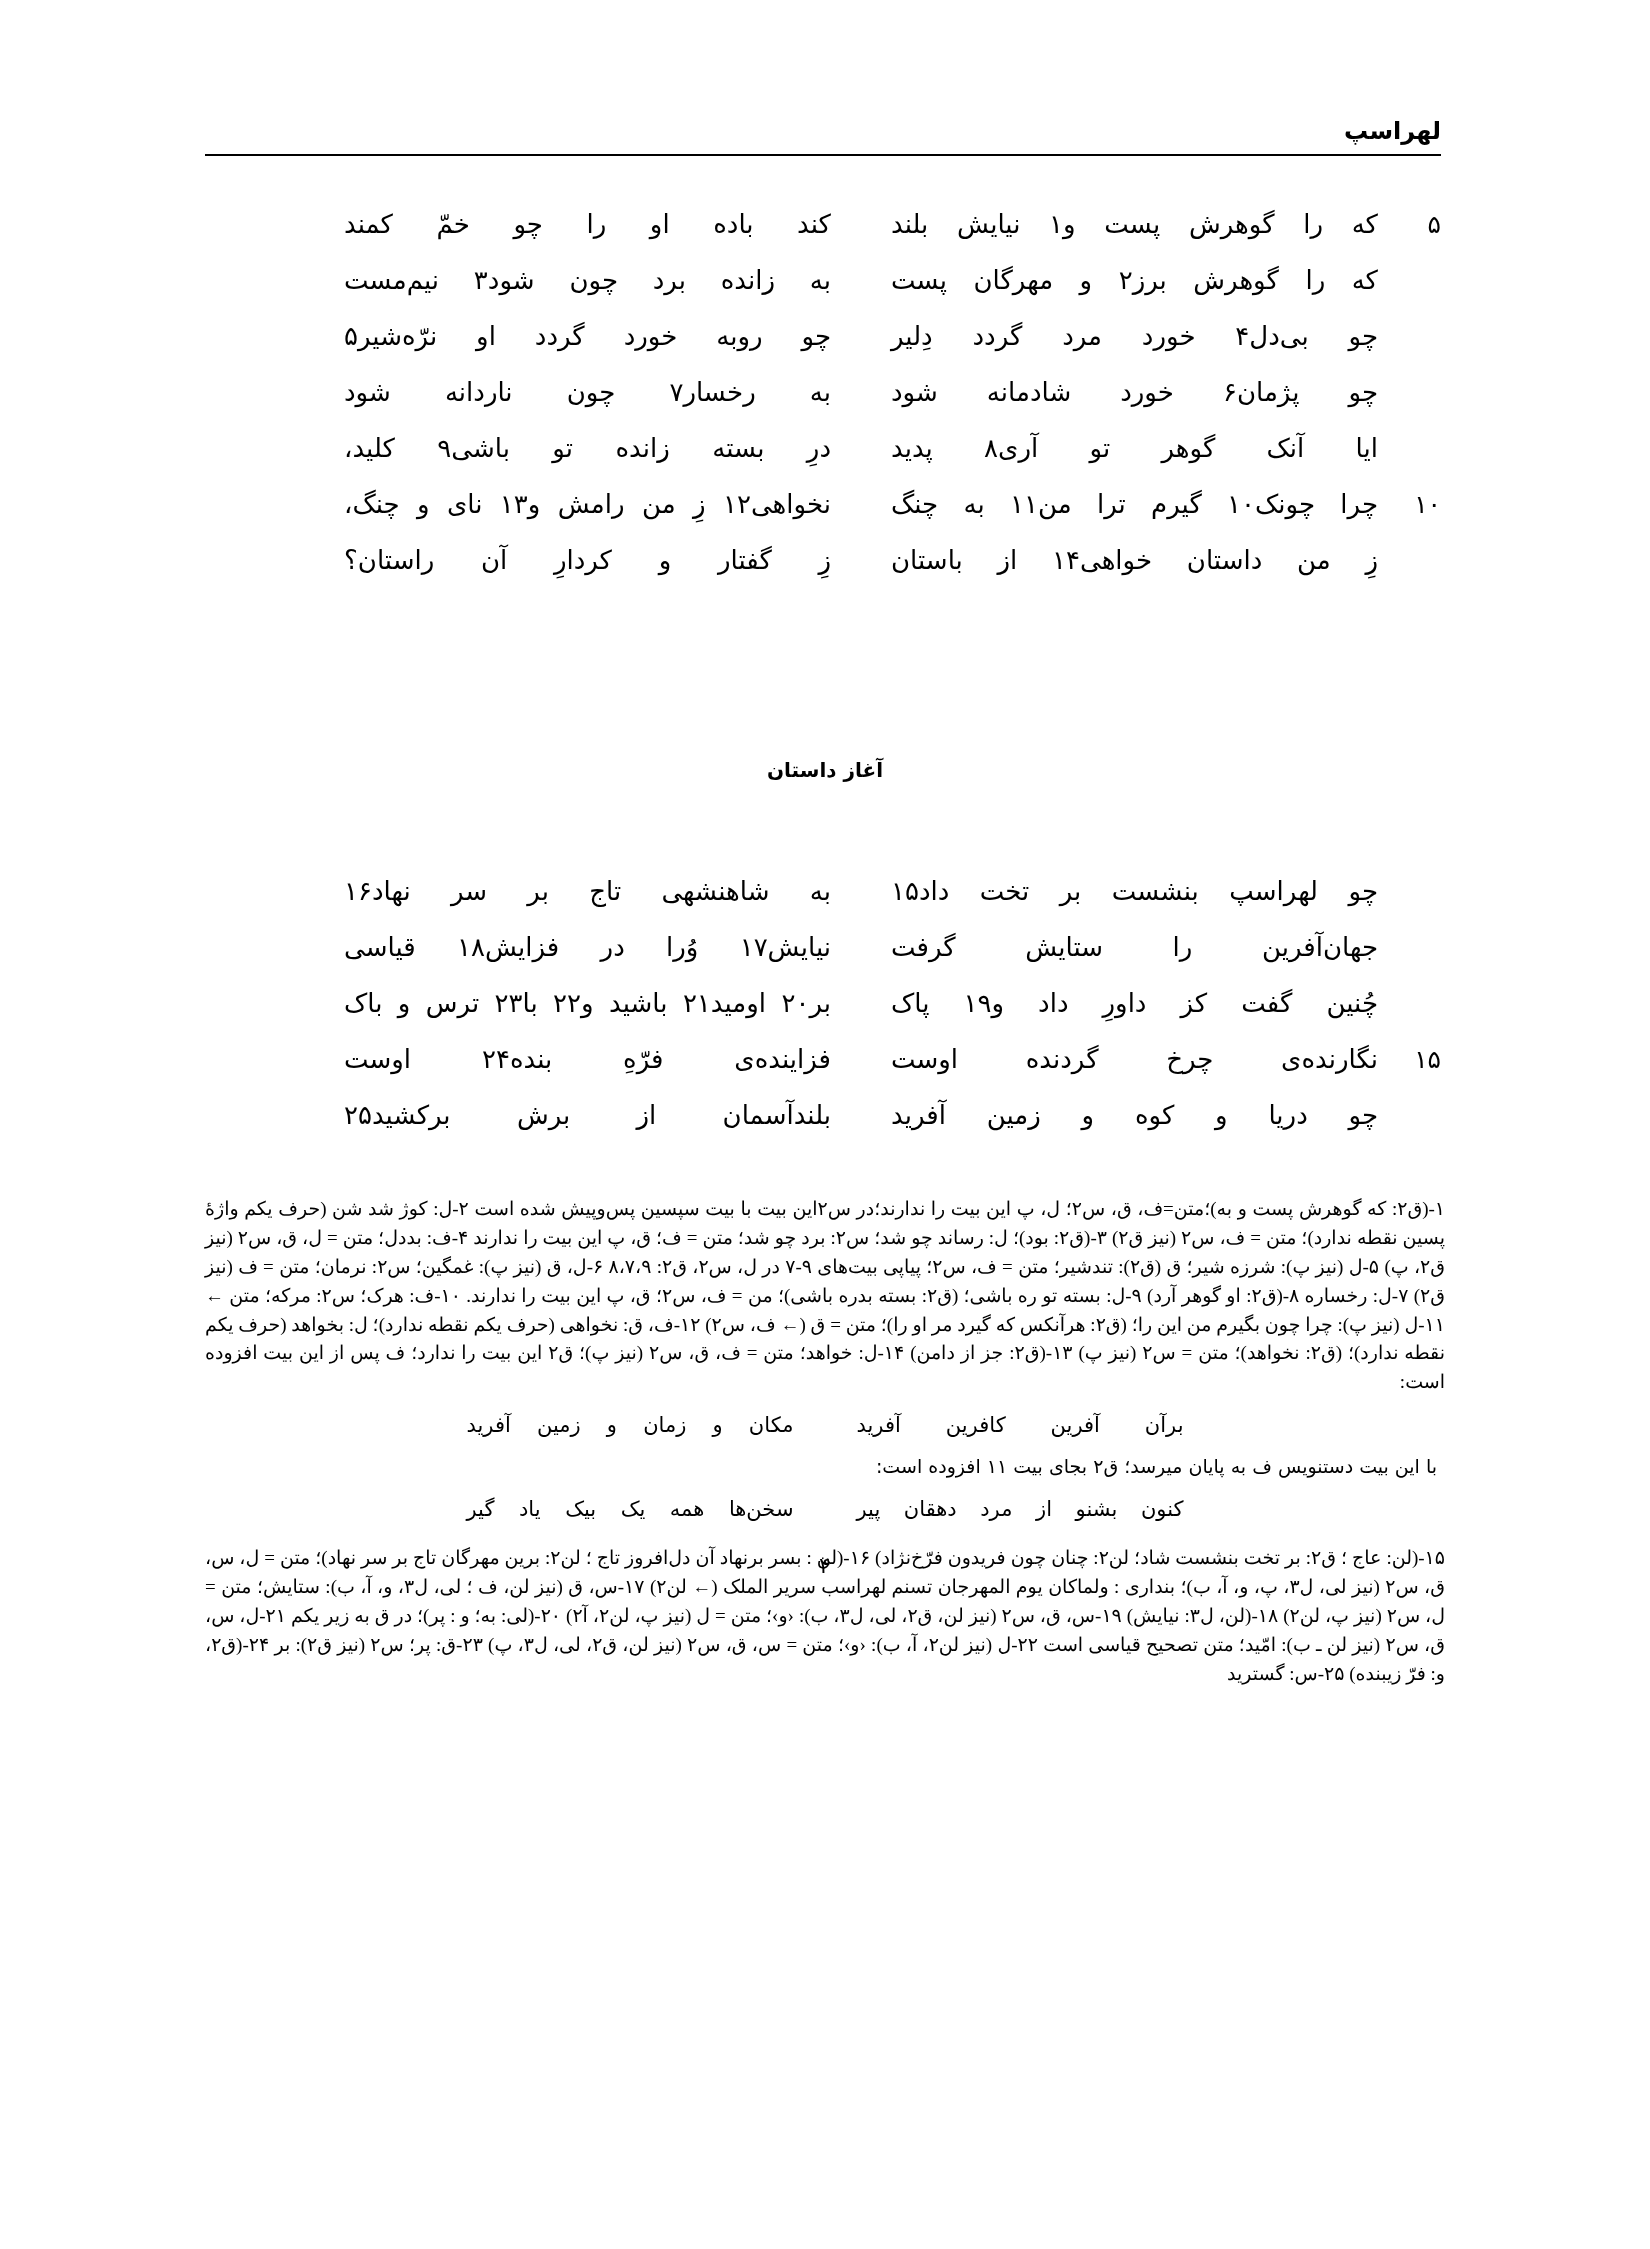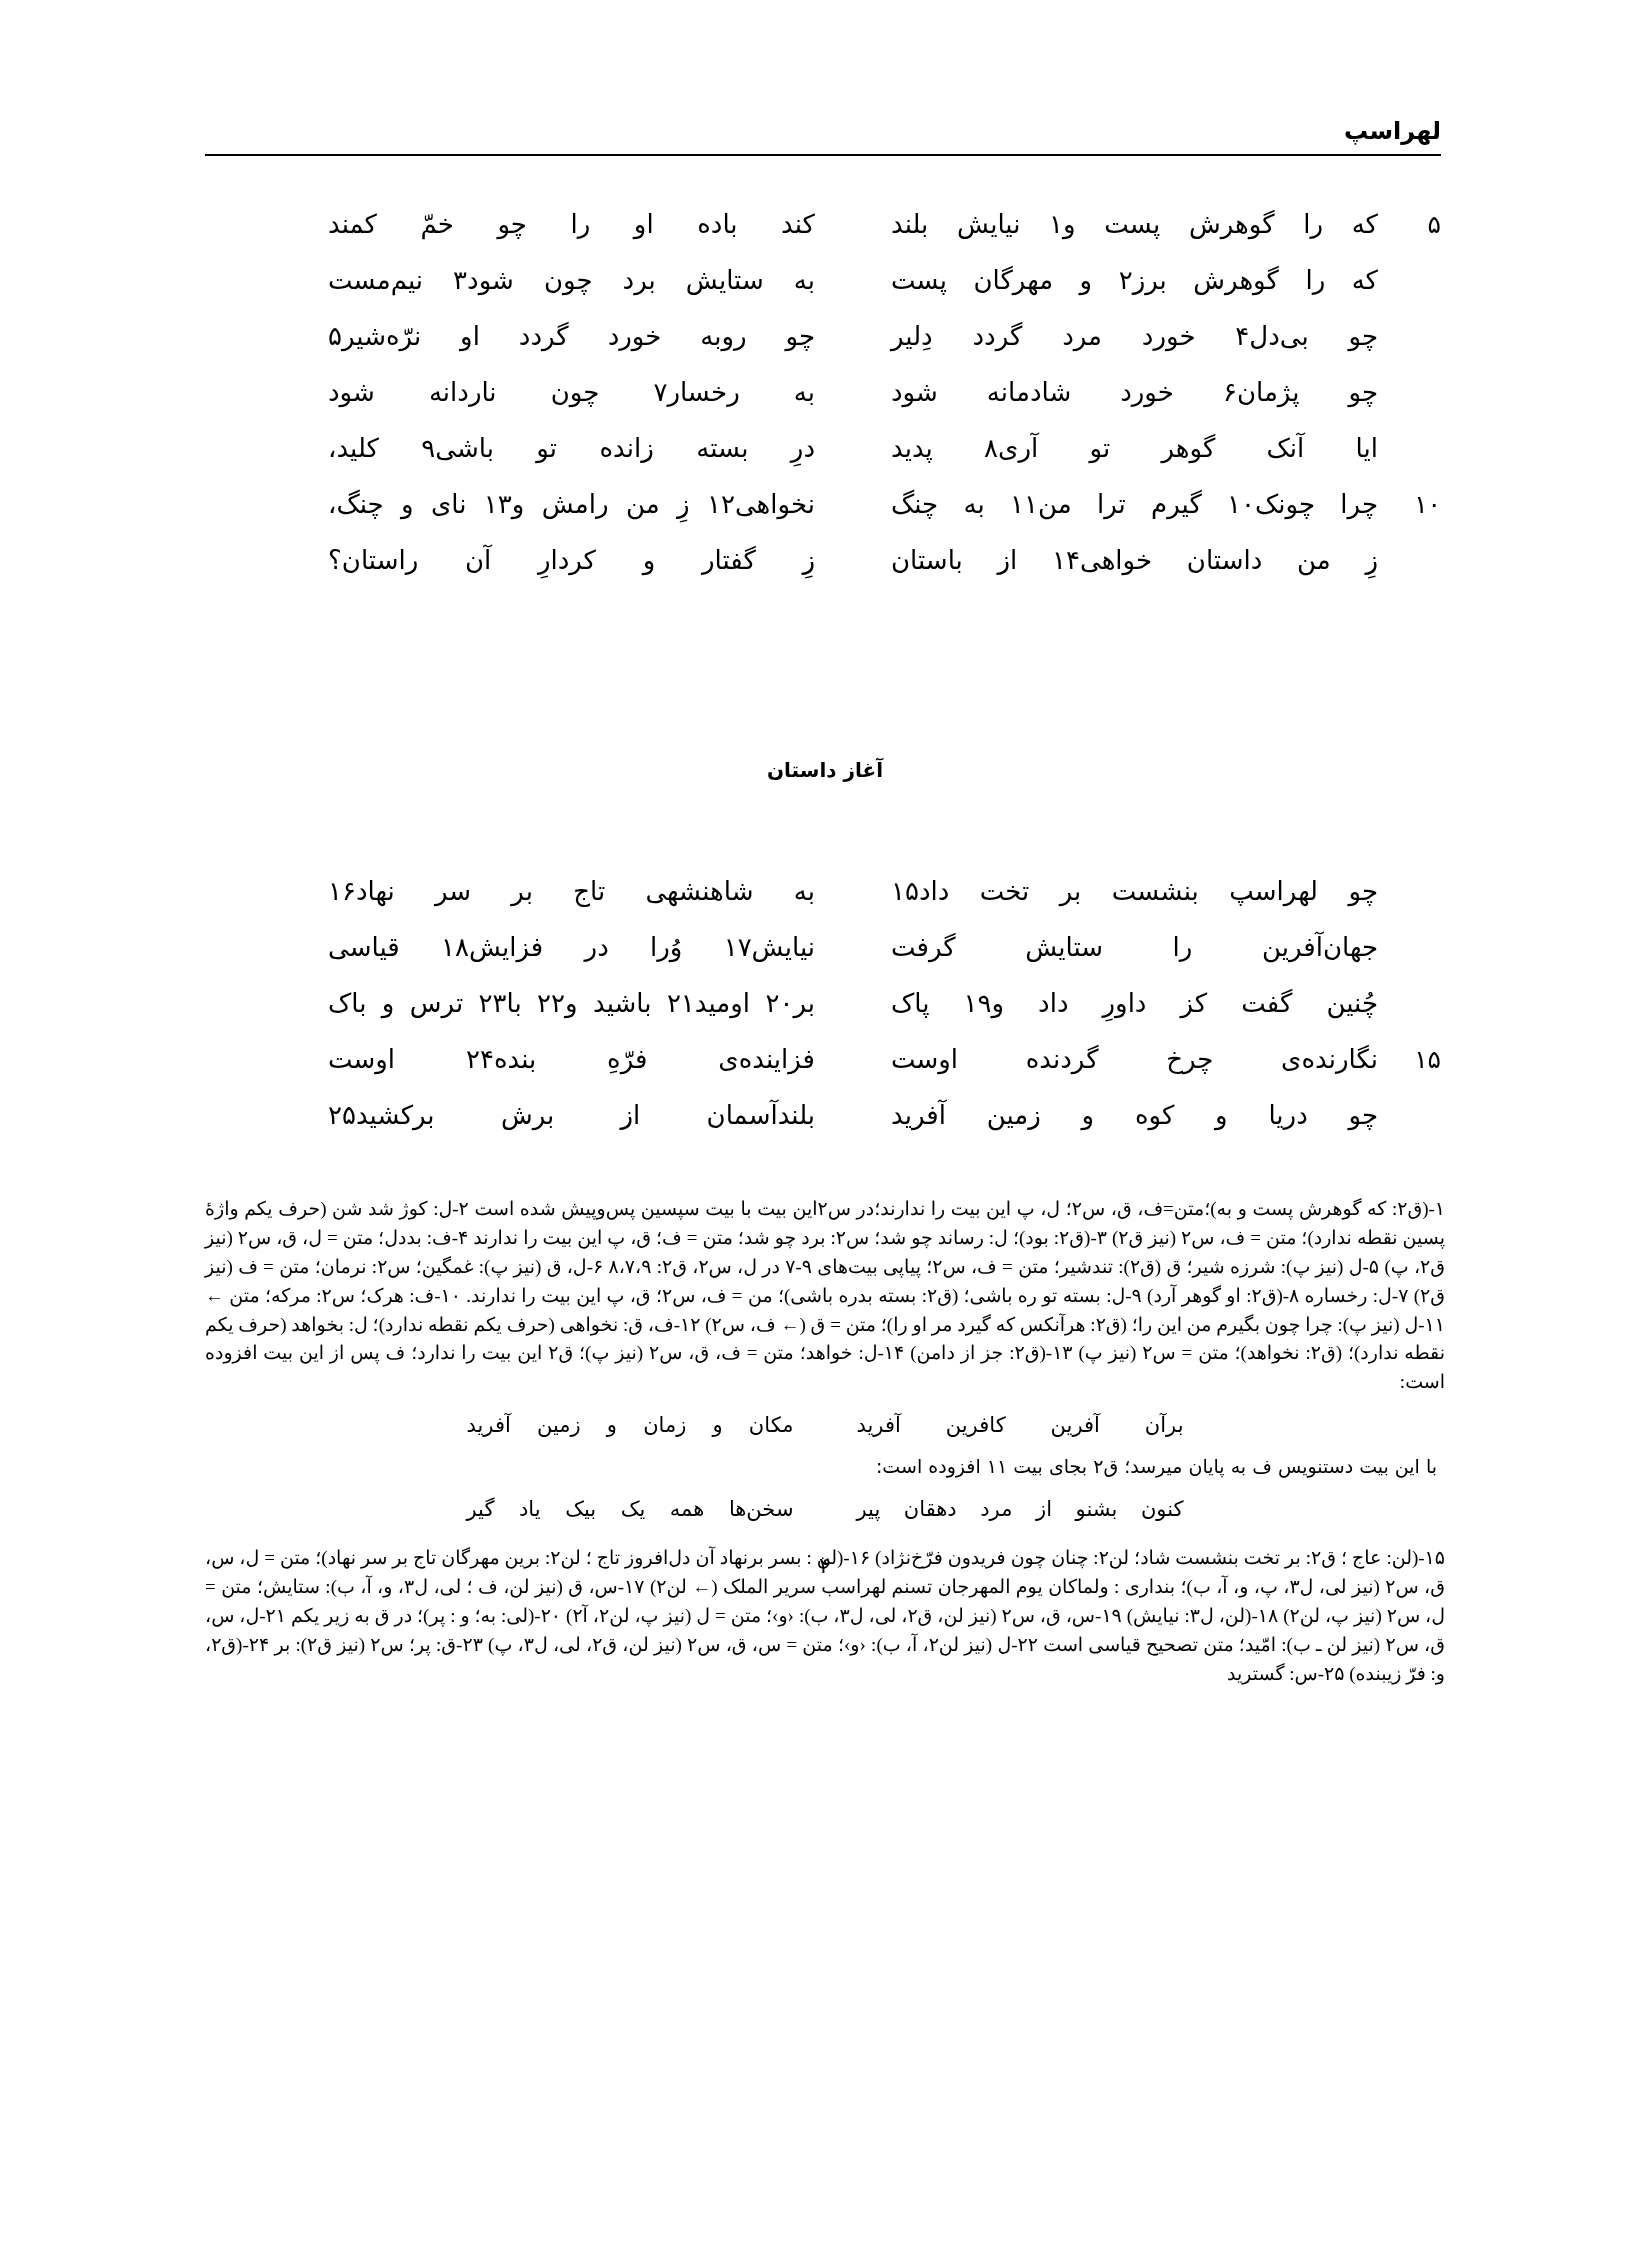--- a/index.html
+++ b/index.html
@@ -68,21 +68,21 @@
     width: 487px;
     font-size: 26px;
     line-height: 56px;
     text-align: justify;
     text-align-last: justify;
     white-space: nowrap;
   }
   .hemistich.left {
     flex: 0 0 487px;
     width: 487px;
-    margin-right: 76px;
+    margin-right: 60px;
   }
 
   
   .section-heading {
     position: absolute;
     right: 209px;
     left: 209px;
     text-align: center;
     font-size: 20px;
     font-weight: bold;
@@ -152,21 +152,21 @@
 
     <div class="verse-line">
       <div class="vnum">۵</div>
       <div class="hemistich">که را گوهرش پست و۱ نیایش بلند</div>
       <div class="hemistich left">کند باده او را چو خمّ کمند</div>
     </div>
 
     <div class="verse-line">
       <div class="vnum"></div>
       <div class="hemistich">که را گوهرش برز۲ و مهرگان پست</div>
-      <div class="hemistich left">به ستایش برد چون شود۳ نیم‌مست</div>
+      <div class="hemistich left">به زانده برد چون شود۳ نیم‌مست</div>
     </div>
 
     <div class="verse-line">
       <div class="vnum"></div>
       <div class="hemistich">چو بی‌دل۴ خورد مرد گردد دِلیر</div>
       <div class="hemistich left">چو روبه خورد گردد او نرّه‌شیر۵</div>
     </div>
 
     <div class="verse-line">
       <div class="vnum"></div>

